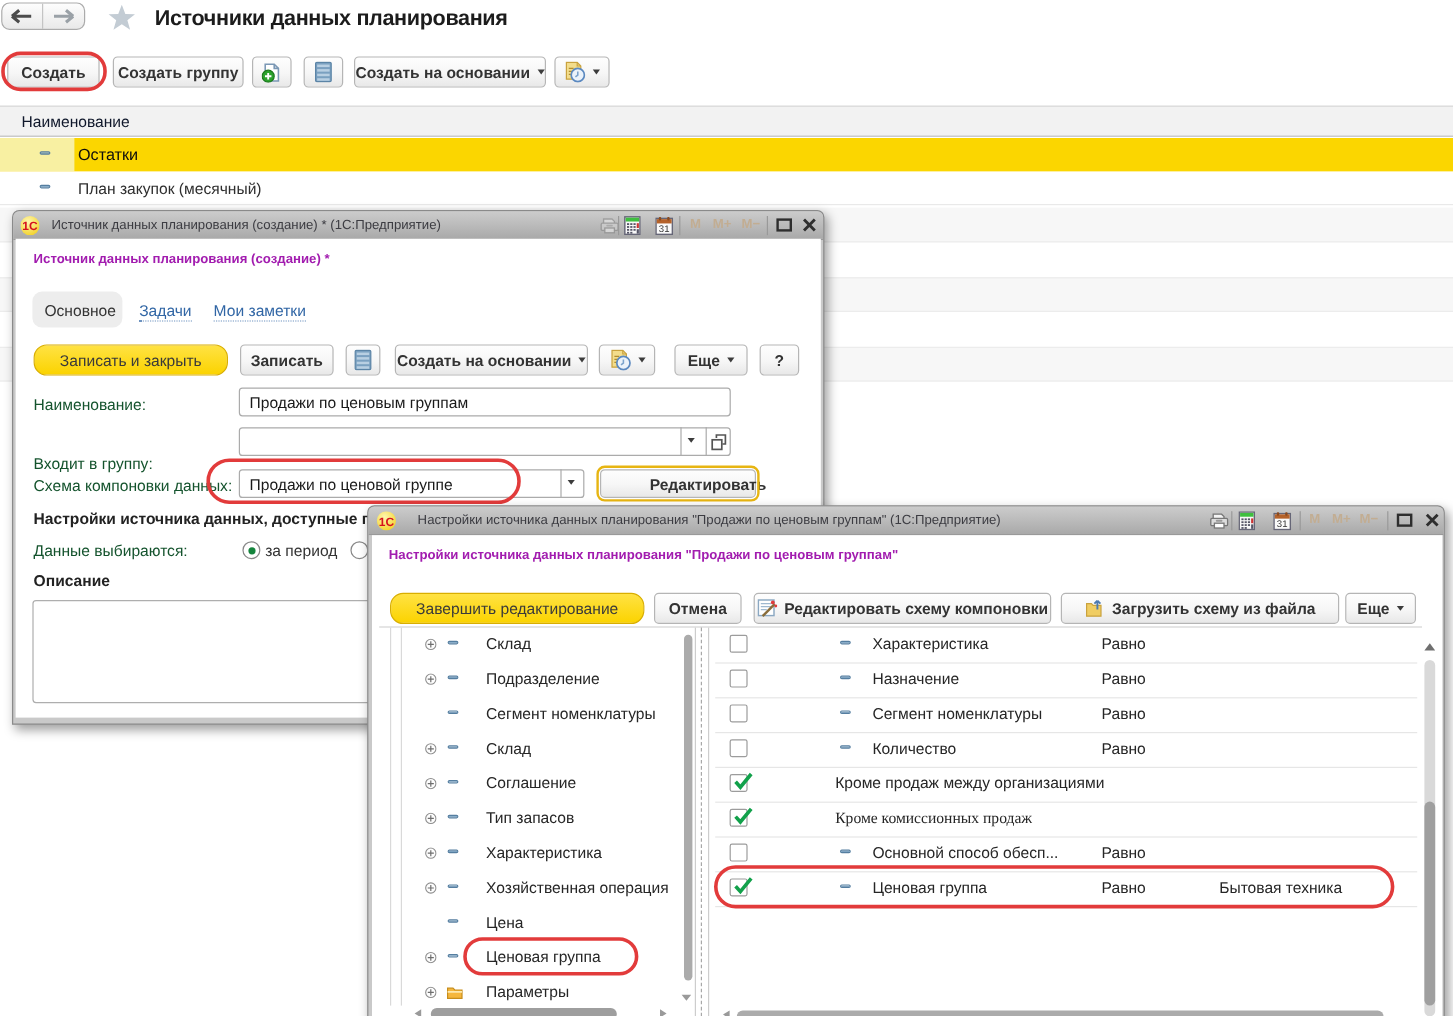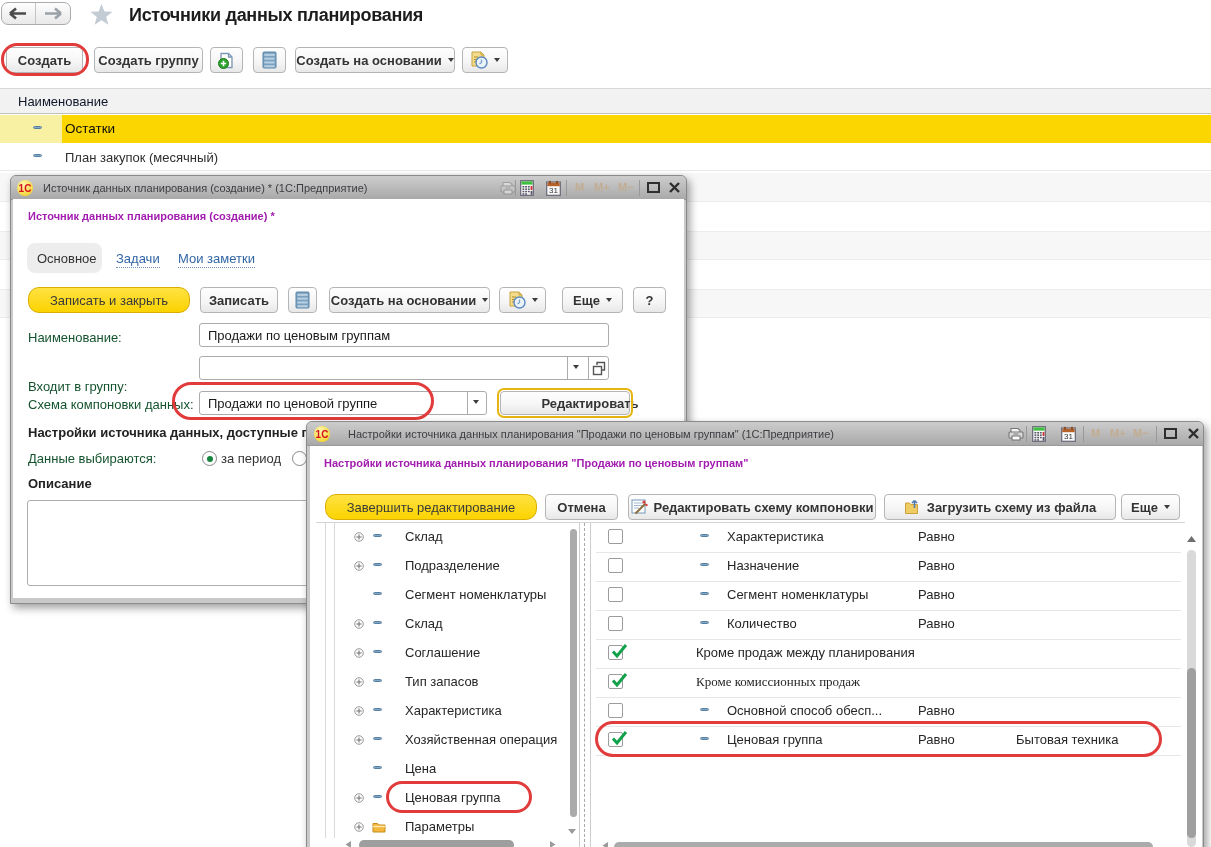--- a/index.html
+++ b/index.html
@@ -393,21 +393,21 @@
 <div class="sep-h" style="left:596px;top:639px;width:585px;"></div>
 <div class="cb" style="left:608px;top:616px;"></div>
 <div class="dash" style="left:700px;top:621px;"></div>
 <div class="ttxt" style="left:727px;top:616px;">Количество</div>
 <div class="ttxt" style="left:918px;top:616px;">Равно</div>
 <div class="sep-h" style="left:596px;top:668px;width:585px;"></div>
 <div class="cb" style="left:608px;top:645px;"></div>
 <svg class="abs" style="left:610px;top:643px;" width="18" height="17" viewBox="0 0 18 17">
       <path d="M3 8.5 L7 13 L16 2" stroke="#12a14b" stroke-width="3" fill="none"></path>
     </svg>
-<div class="ttxt" style="left:696px;top:645px;">Кроме продаж между планирования</div>
+<div class="ttxt" style="left:696px;top:645px;">Кроме продаж между организациями</div>
 <div class="sep-h" style="left:596px;top:697px;width:585px;"></div>
 <div class="cb" style="left:608px;top:674px;"></div>
 <svg class="abs" style="left:610px;top:672px;" width="18" height="17" viewBox="0 0 18 17">
       <path d="M3 8.5 L7 13 L16 2" stroke="#12a14b" stroke-width="3" fill="none"></path>
     </svg>
 <div class="ttxt" style="left:696px;top:674px;font-family:Liberation Serif, serif;">Кроме комиссионных продаж</div>
 <div class="sep-h" style="left:596px;top:726px;width:585px;"></div>
 <div class="cb" style="left:608px;top:703px;"></div>
 <div class="dash" style="left:700px;top:708px;"></div>
 <div class="ttxt" style="left:727px;top:703px;">Основной способ обесп...</div>

